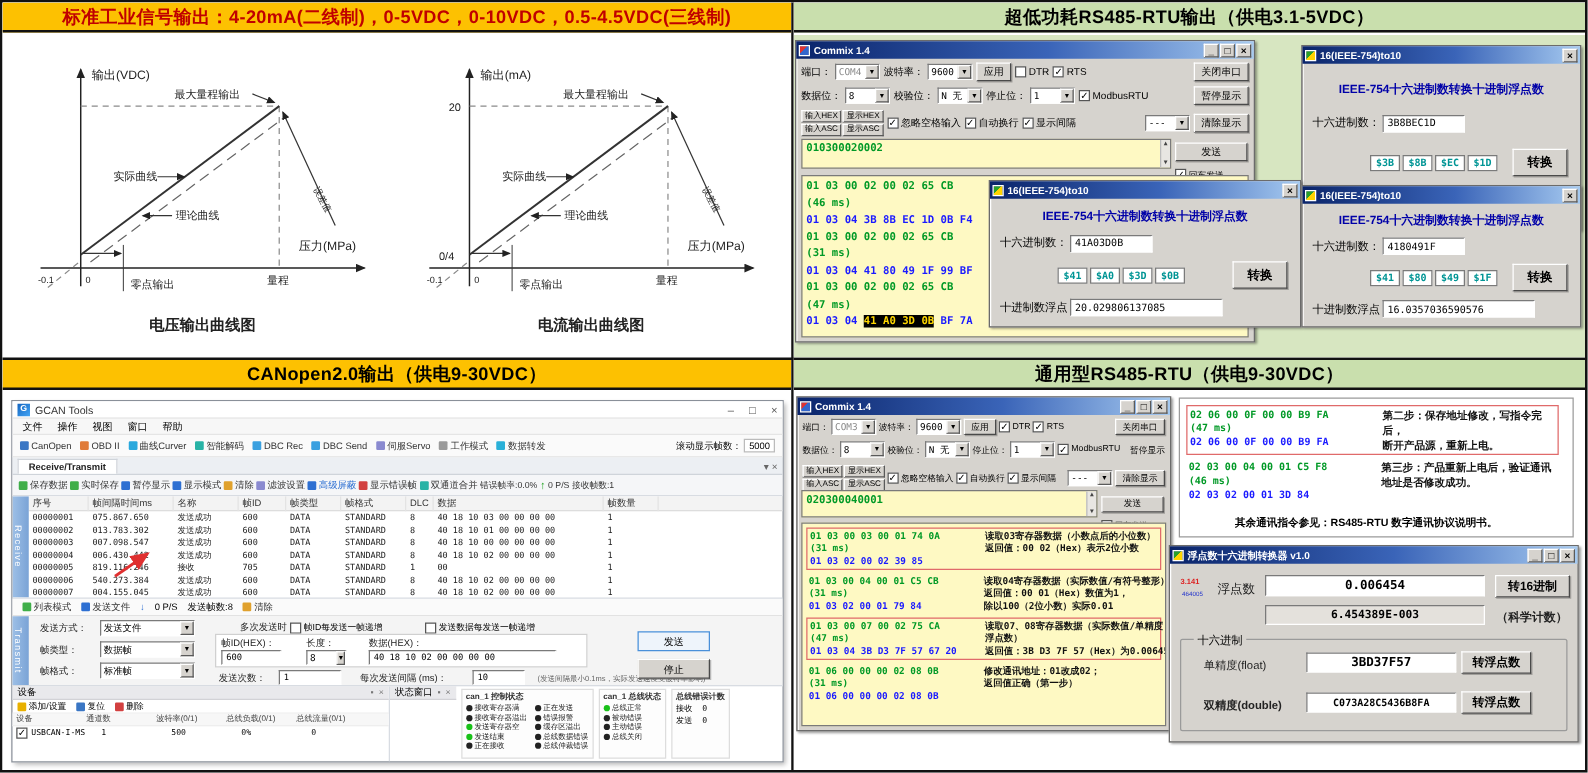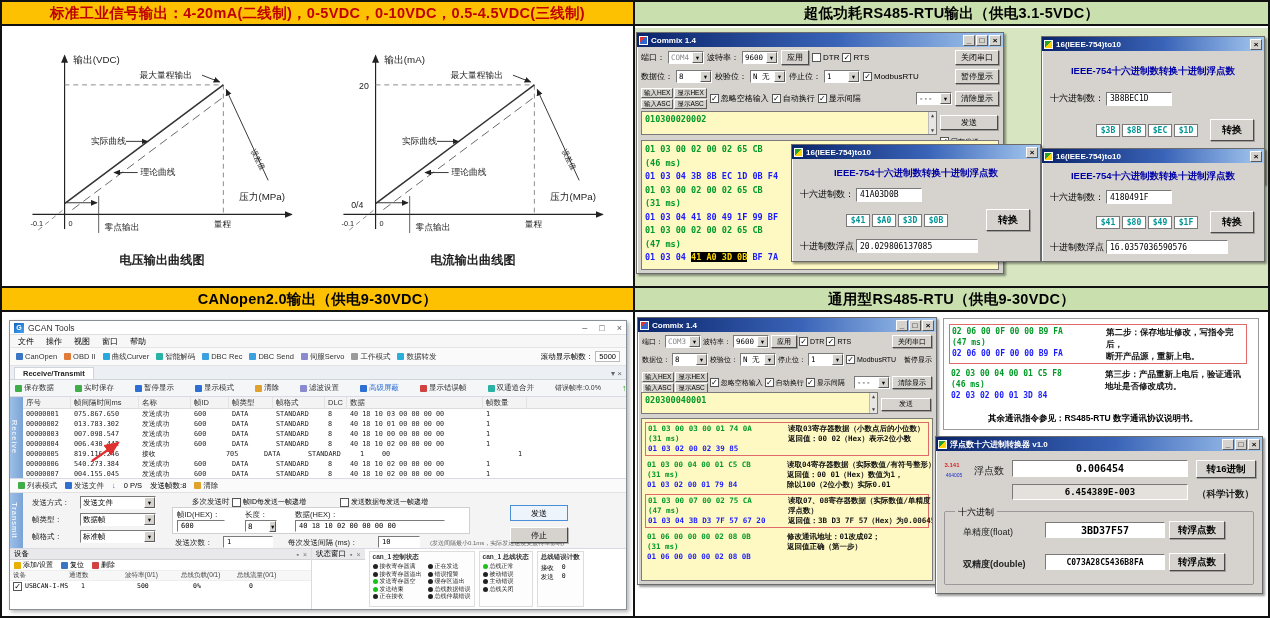--- a/index.html
+++ b/index.html
@@ -87,21 +87,21 @@
 .g-wbtns{margin-left:auto;display:flex;gap:12px;color:#555;font-size:9px}
 .g-menu{height:13px;display:flex;align-items:center;gap:12px;padding:0 8px;background:#f7f7f7;border-bottom:1px solid #e5e5e5;flex:0 0 auto;font-size:8px}
 .g-tools{height:18px;display:flex;align-items:center;gap:7px;padding:0 6px;background:#fafafa;border-bottom:1px solid #e2e2e2;flex:0 0 auto;white-space:nowrap}
 .gtool{display:inline-flex;align-items:center;gap:2px;font-size:7.5px;color:#333}
 .gico{width:7px;height:7px;display:inline-block;border-radius:1px}
 .g-scroll{margin-left:auto;display:inline-flex;align-items:center;gap:2px;font-size:7.5px}
 .g-scrollv{border:1px solid #bbb;background:#fff;padding:0 3px;height:11px;line-height:10px}
 .g-tabs{height:14px;display:flex;align-items:flex-end;background:#eceff3;border-bottom:1px solid #cfd4da;padding:0 4px;flex:0 0 auto}
 .g-tab{background:#fff;border:1px solid #cfd4da;border-bottom:none;font-size:7.5px;font-weight:700;padding:1px 8px;color:#222}
 .g-tabr{margin-left:auto;color:#666;font-size:8px;padding-bottom:1px}
-.g-tools2{height:17px;display:flex;align-items:center;gap:21px;padding:0 5px;background:#f5f6f8;border-bottom:1px solid #d8dce2;flex:0 0 auto;white-space:nowrap}
+.g-tools2{height:17px;display:flex;align-items:center;gap:2px;padding:0 5px;background:#f5f6f8;border-bottom:1px solid #d8dce2;flex:0 0 auto;white-space:nowrap}
 .gstat{font-size:7px;color:#333}
 .upar{color:#21a321;font-size:9px;font-weight:700}
 .g-table{position:relative;height:82px;flex:0 0 auto;border-bottom:1px solid #d8dce2;overflow:hidden}
 .g-strip{position:absolute;left:0;top:0;bottom:0;width:13px;background:linear-gradient(90deg,#9dbfe6,#7aa3d6);color:#fff;writing-mode:vertical-lr;text-align:center;font-size:7.5px;letter-spacing:1px}
 .g-thead{margin-left:13px;display:flex;background:#f3f3f3;border-bottom:1px solid #ddd;height:12px;align-items:center}
 .gth{font-size:7.5px;color:#333;padding-left:3px;border-right:1px solid #e3e3e3;height:12px;line-height:12px}
 .g-tbody{margin-left:13px}
 .gtr{display:flex;height:10px;align-items:center}
 .gtd{font-size:6.8px;color:#222;padding-left:3px;white-space:nowrap;overflow:hidden;font-family:"DejaVu Sans Mono",monospace}
 .redarrow{position:absolute;left:78px;top:40px;width:38px;height:28px}
@@ -523,21 +523,21 @@
                 <div class="gtd" style="width: 44px;">DATA</div>
                 <div class="gtd" style="width: 52px;">STANDARD</div>
                 <div class="gtd" style="width: 22px;">8</div>
                 <div class="gtd" style="width: 136px;">40 18 10 02 00 00 00 00</div>
                 <div class="gtd" style="width: 44px;">1</div>
               </div>
               <div class="gtr">
                 <div class="gtd" style="width: 48px;">00000005</div>
                 <div class="gtd" style="width: 68px;">819.116.246</div>
                 <div class="gtd" style="width: 52px;">接收</div>
-                <div class="gtd" style="width: 38px; margin-left: 32px;">705</div>
+                <div class="gtd" style="width: 38px;">705</div>
                 <div class="gtd" style="width: 44px;">DATA</div>
                 <div class="gtd" style="width: 52px;">STANDARD</div>
                 <div class="gtd" style="width: 22px;">1</div>
                 <div class="gtd" style="width: 136px;">00</div>
                 <div class="gtd" style="width: 44px;">1</div>
               </div>
               <div class="gtr">
                 <div class="gtd" style="width: 48px;">00000006</div>
                 <div class="gtd" style="width: 68px;">540.273.384</div>
                 <div class="gtd" style="width: 52px;">发送成功</div>

